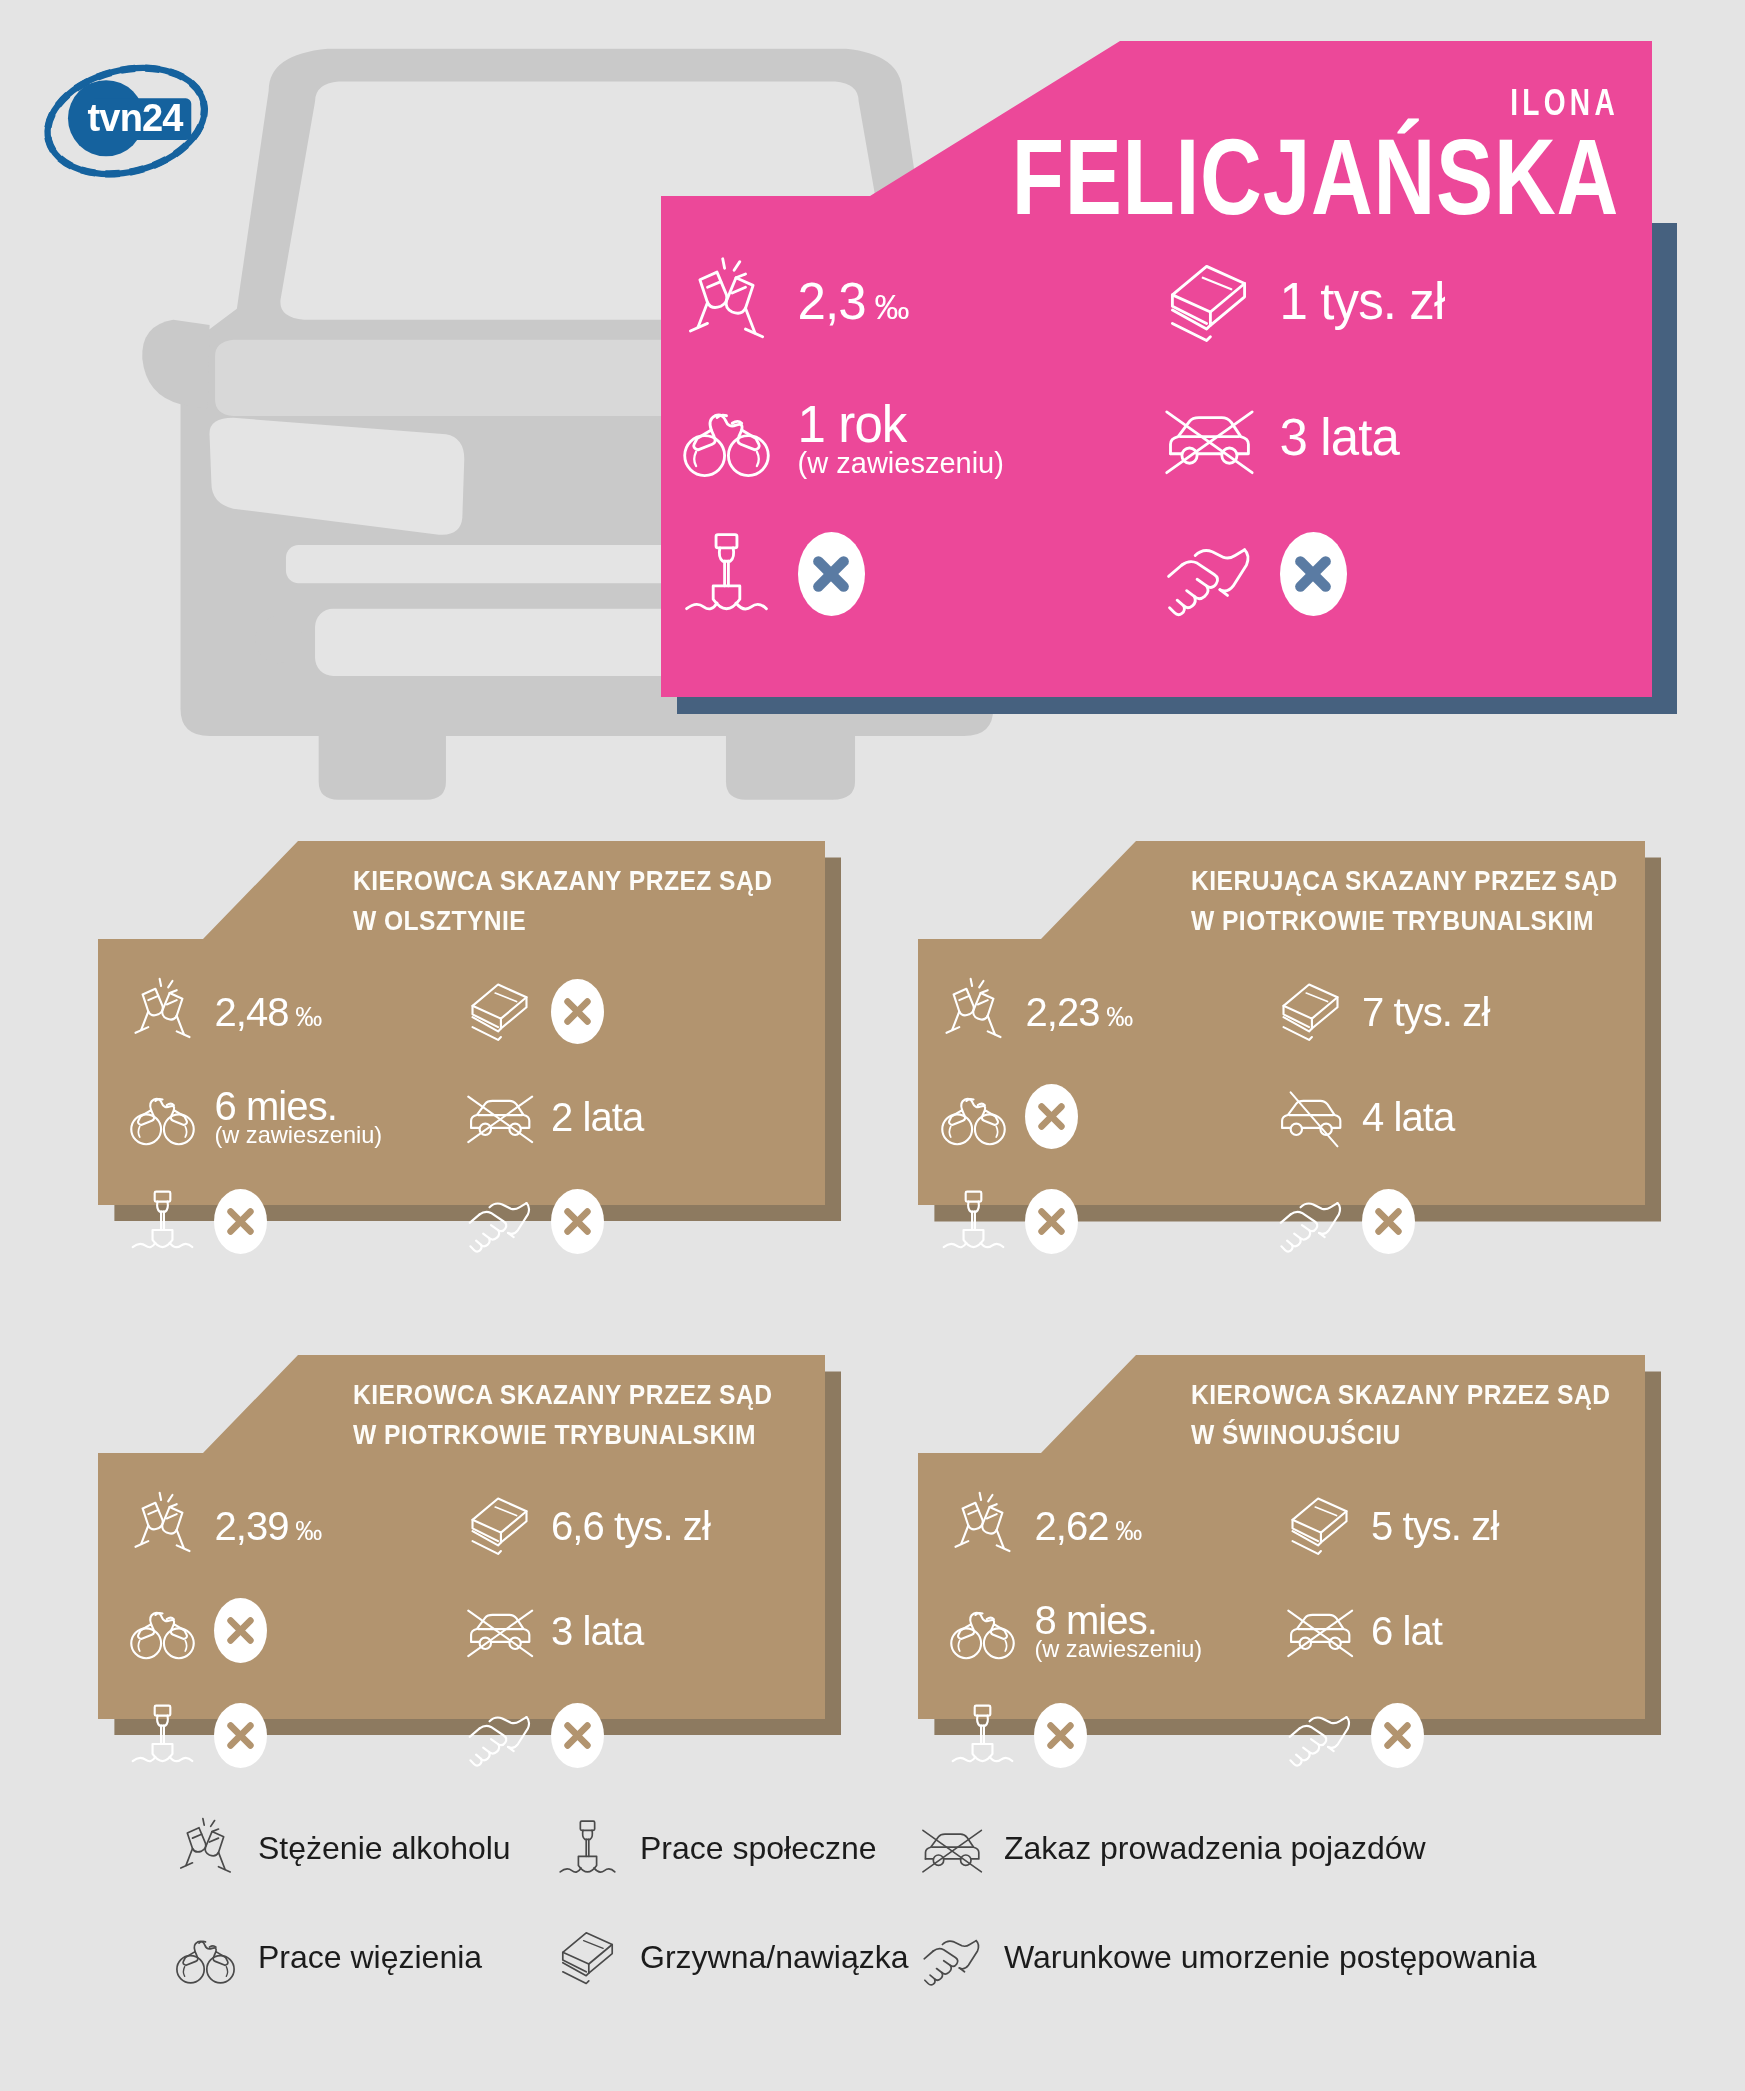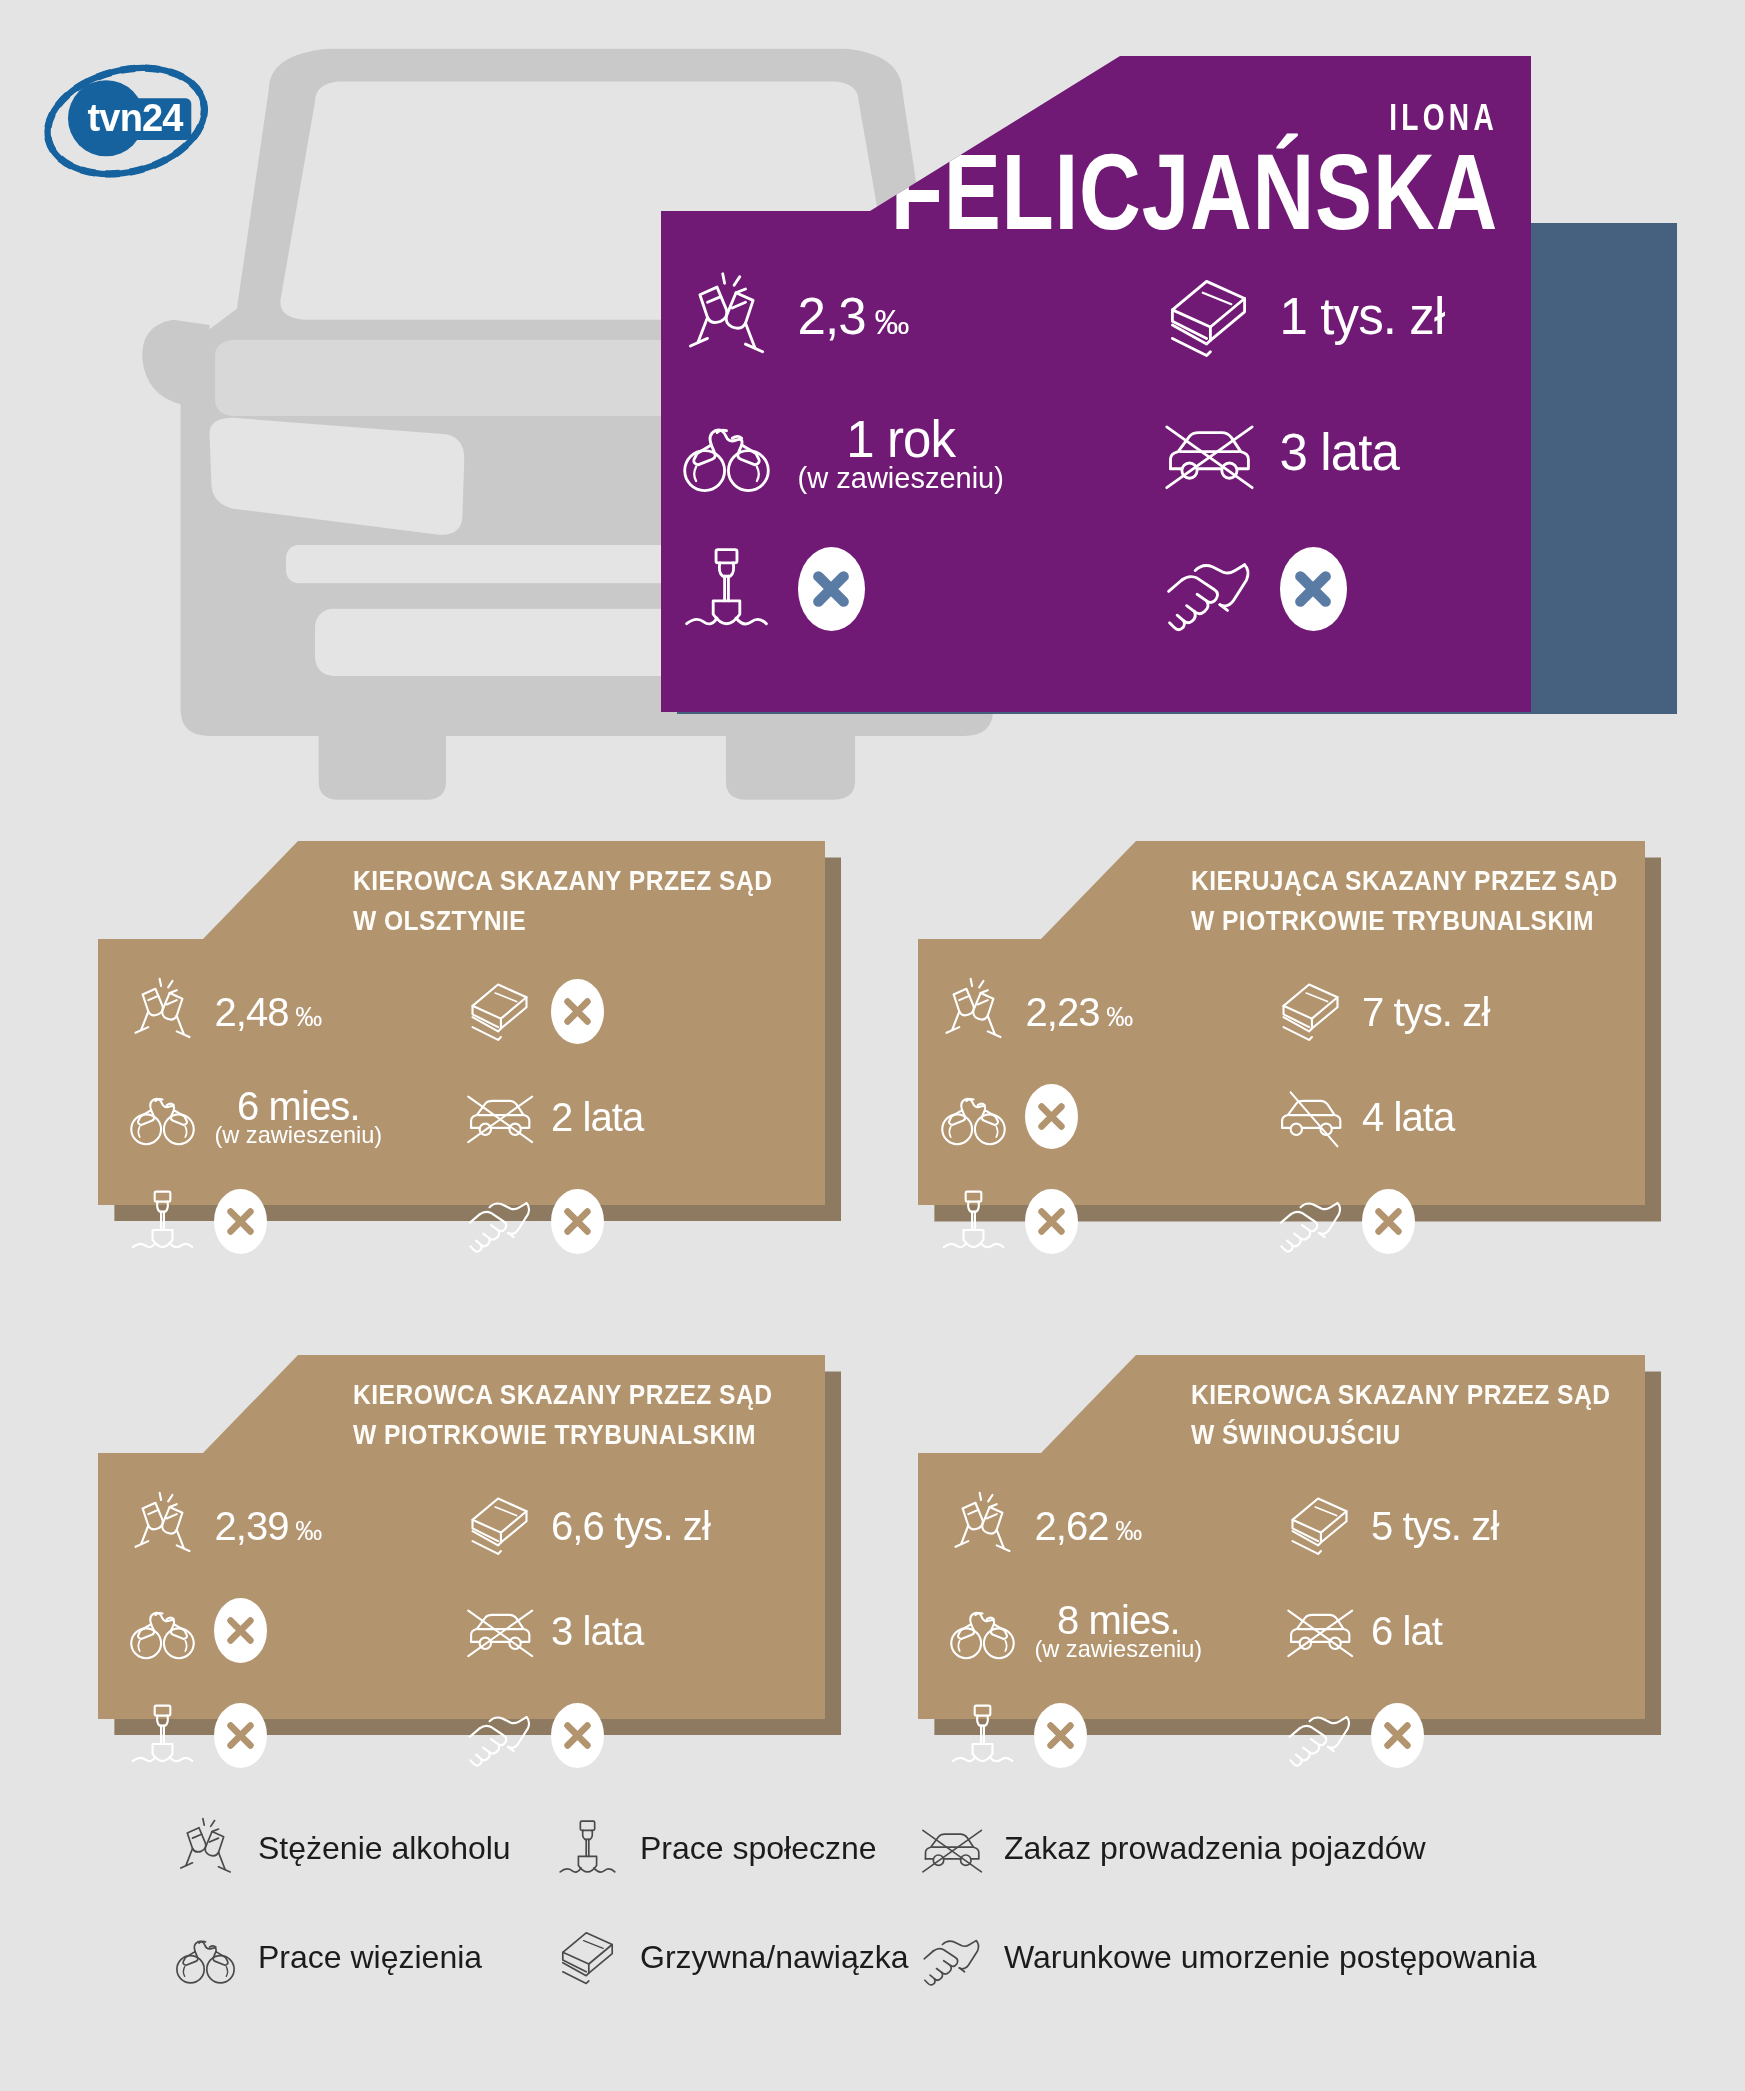--- a/index.html
+++ b/index.html
@@ -29,23 +29,23 @@
 
   
   .blue-shadow {
     position: absolute;
     left: 677px; top: 223px;
     width: 1000px; height: 491px;
     background: #46617f;
   }
   .blue-panel {
     position: absolute;
-    left: 661px; top: 56px;
-    width: 870px; height: 656px;
-    background: #701a75;
+    left: 661px; top: 41px;
+    width: 991px; height: 656px;
+    background: #ec4899;
     clip-path: polygon(
       459px 0px,
       991px 0px,
       991px 656px,
       0px 656px,
       0px 155px,
       209px 155px
     );
   }
   .blue-name-block {
@@ -97,21 +97,21 @@
     letter-spacing: -0.9px;
     white-space: nowrap;
   }
   .stat .val .unit { font-size: 35px; }
   .stat .val .sub {
     display: block;
     font-size: 29px;
     margin-top: -3.6px;
     letter-spacing: 0;
   }
-  .stat .val.centered { text-align: center; }
+  .stat .val.centered { }
 
   .nomark {
     width: 67px; height: 84px;
     border-radius: 50%;
     background: #ffffff;
     display: flex; align-items: center; justify-content: center;
     flex: 0 0 auto;
   }
   .nomark svg { display: block; }
 

